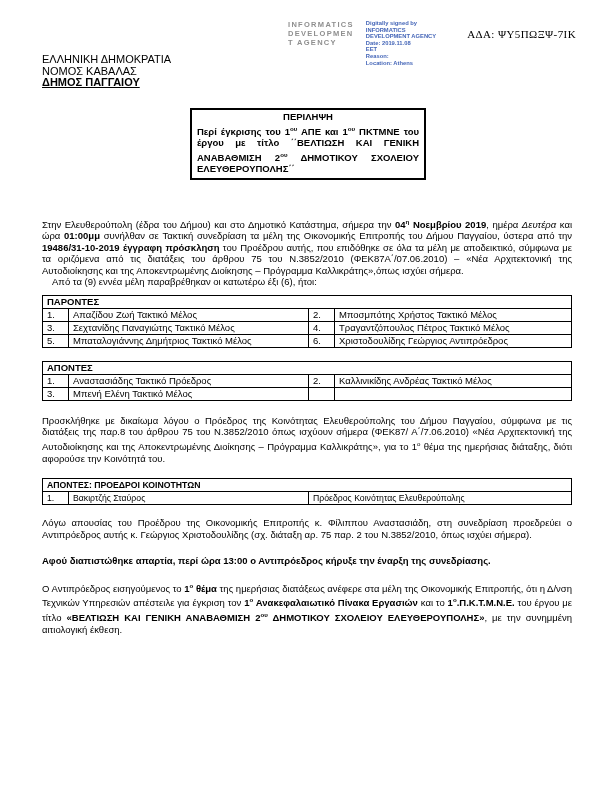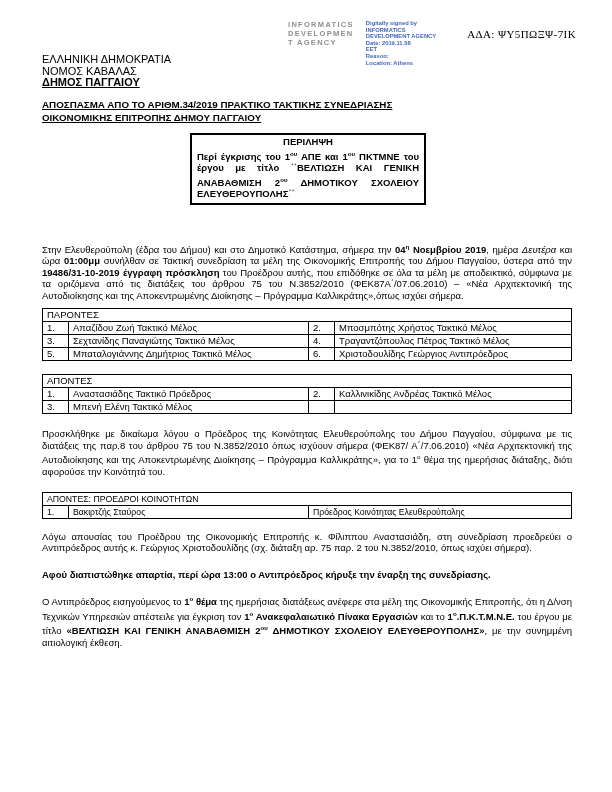--- a/index.html
+++ b/index.html
@@ -24,21 +24,21 @@
   .doc-title div { text-decoration:underline; }
   .decision-number { margin-top:17px; font-weight:bold; }
   .summary-box { margin-top:9px; margin-left:148px; width:236px; border:2px solid #000; padding:1px 5px 3px; box-sizing:border-box; }
   .summary-heading { text-align:center; font-weight:bold; }
   .summary-body { text-align:justify; }
   p { margin:0; text-align:justify; }
   .para-intro { margin-top:36px; }
   .attendance { text-indent:10px; }
   table { border-collapse:collapse; width:100%; font-size:9.5px; margin:0; }
   td { border:1px solid #000; padding:0 4px; vertical-align:top; line-height:12px; }
-  .tbl-title { font-weight:normal; }
+  .tbl-title { font-weight:bold; }
   .present-table { margin-top:7px; }
   .absent-table { margin-top:13px; }
   .para-invite { margin-top:14px; }
   .presidents-table { margin-top:14px; }
   .presidents-table td { font-size:8.7px; }
   .para-absence { margin-top:12px; }
   .para-quorum { margin-top:15px; font-weight:bold; }
   .para-final { margin-top:13px; }
 </style>
 </head>
@@ -66,32 +66,29 @@
   </div>
 
   <div class="letterhead">
     <div>ΕΛΛΗΝΙΚΗ ΔΗΜΟΚΡΑΤΙΑ</div>
     <div>ΝΟΜΟΣ ΚΑΒΑΛΑΣ</div>
     <div class="muni">ΔΗΜΟΣ ΠΑΓΓΑΙΟΥ</div>
   </div>
 
   <div class="content">
 
-    <div class="doc-title">
-      <div>ΑΠΟΣΠΑΣΜΑ ΑΠΟ ΤΟ ΑΡΙΘΜ.34/2019 ΠΡΑΚΤΙΚΟ ΤΑΚΤΙΚΗΣ ΣΥΝΕΔΡΙΑΣΗΣ</div>
-      <div>ΟΙΚΟΝΟΜΙΚΗΣ ΕΠΙΤΡΟΠΗΣ ΔΗΜΟΥ ΠΑΓΓΑΙΟΥ</div>
-    </div>
 
 
     <div class="summary-box">
       <div class="summary-heading">ΠΕΡΙΛΗΨΗ</div>
       <div class="summary-body"><span style="font-weight: bold;">Περί έγκρισης του 1</span><span style="font-weight: bold; vertical-align: super; font-size: 0.65em;">ου</span><span style="font-weight: bold;"> ΑΠΕ και 1</span><span style="font-weight: bold; vertical-align: super; font-size: 0.65em;">ου</span><span style="font-weight: bold;"> ΠΚΤΜΝΕ του έργου με τίτλο ΄΄ΒΕΛΤΙΩΣΗ ΚΑΙ ΓΕΝΙΚΗ ΑΝΑΒΑΘΜΙΣΗ 2</span><span style="font-weight: bold; vertical-align: super; font-size: 0.65em;">ου</span><span style="font-weight: bold;"> ΔΗΜΟΤΙΚΟΥ ΣΧΟΛΕΙΟΥ ΕΛΕΥΘΕΡΟΥΠΟΛΗΣ΄΄</span></div>
     </div>
 
     <p class="para-intro"><span>Στην Ελευθερούπολη (έδρα του Δήμου) και στο Δημοτικό Κατάστημα, σήμερα την </span><span style="font-weight: bold;">04</span><span style="font-weight: bold; vertical-align: super; font-size: 0.65em;">η</span><span style="font-weight: bold;"> Νοεμβρίου 2019</span><span>, ημέρα </span><span style="font-style: italic;">Δευτέρα</span><span> και ώρα </span><span style="font-weight: bold;">01:00μμ</span><span> συνήλθαν σε Τακτική συνεδρίαση τα μέλη της Οικονομικής Επιτροπής του Δήμου Παγγαίου, ύστερα από την </span><span style="font-weight: bold;">19486/31-10-2019 έγγραφη πρόσκληση</span><span> του Προέδρου αυτής, που επιδόθηκε σε όλα τα μέλη με αποδεικτικό, σύμφωνα με τα οριζόμενα από τις διατάξεις του άρθρου 75 του Ν.3852/2010 (ΦΕΚ87Α΄/07.06.2010) – «Νέα Αρχιτεκτονική της Αυτοδιοίκησης και της Αποκεντρωμένης Διοίκησης – Πρόγραμμα Καλλικράτης»,όπως ισχύει σήμερα.</span></p>
+    <p class="attendance">Από τα (9) εννέα μέλη παραβρέθηκαν οι κατωτέρω έξι (6), ήτοι:</p>
 
     <table class="present-table">
       <colgroup>
           <col style="width:26px">
           <col style="width:240px">
           <col style="width:26px">
           <col>
         </colgroup>
       <thead>
         <tr>

